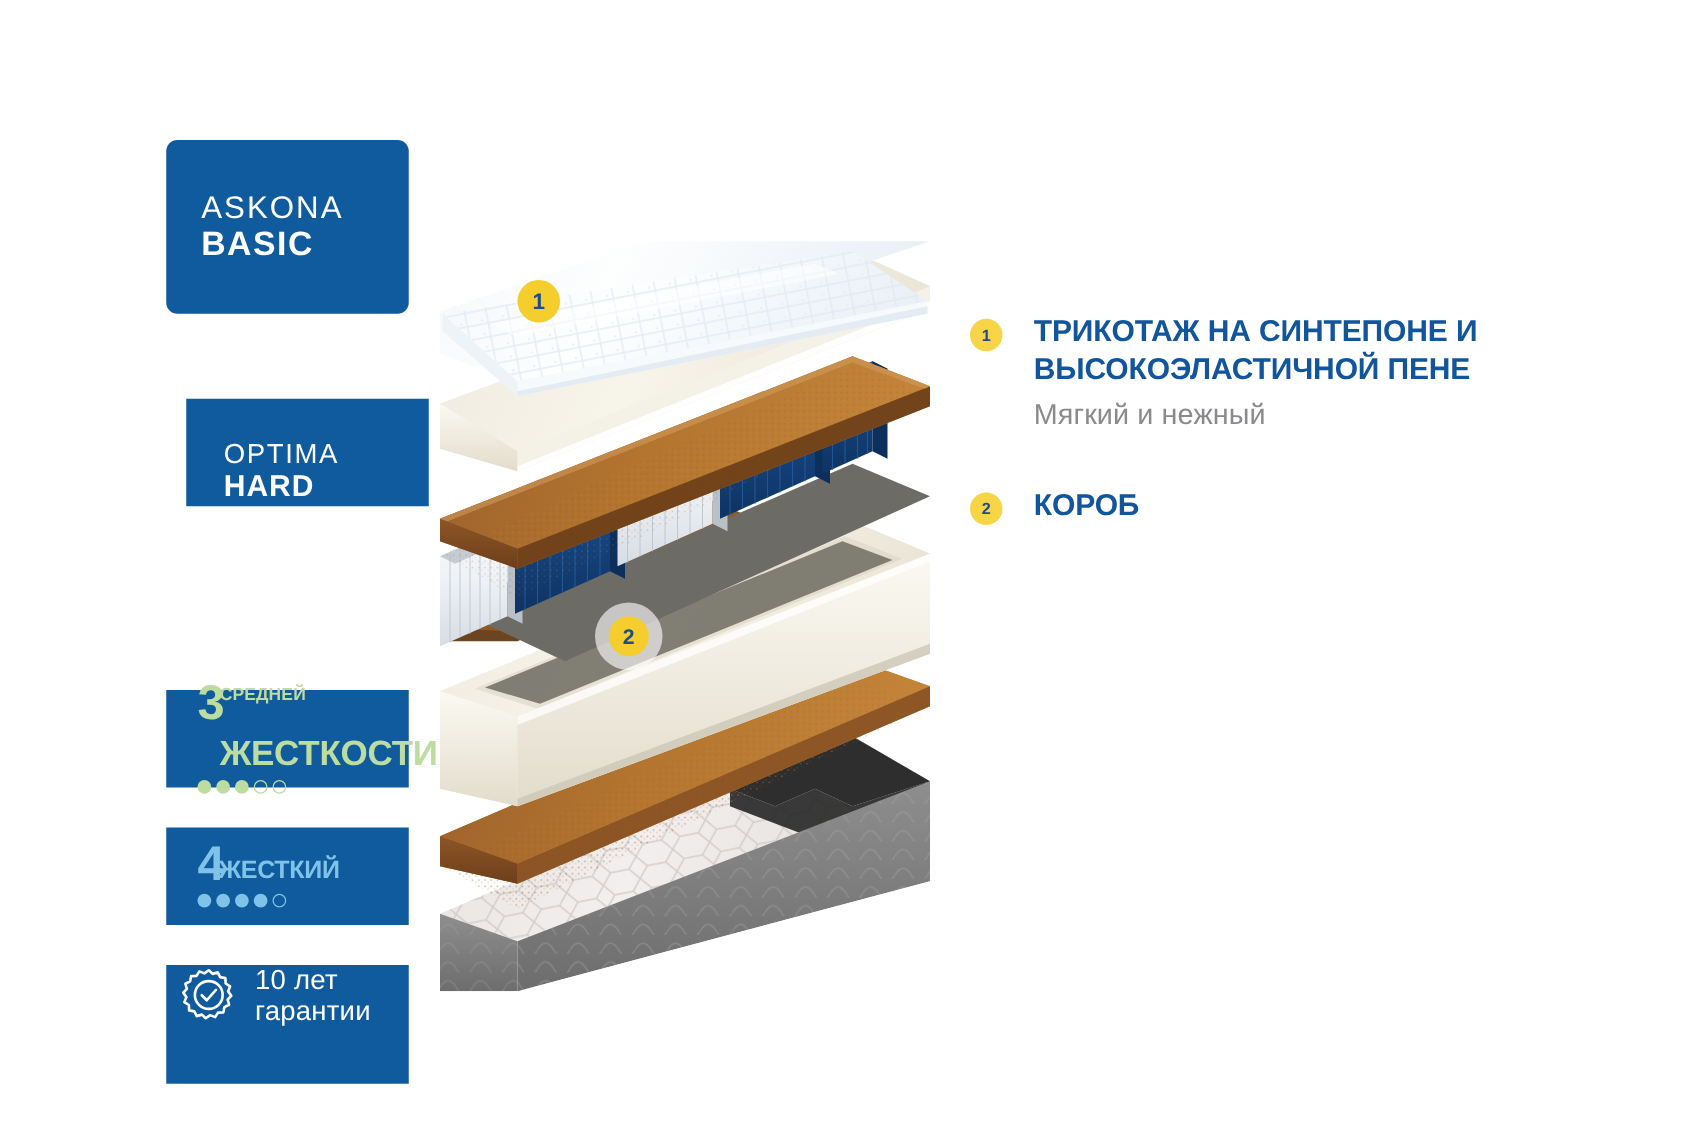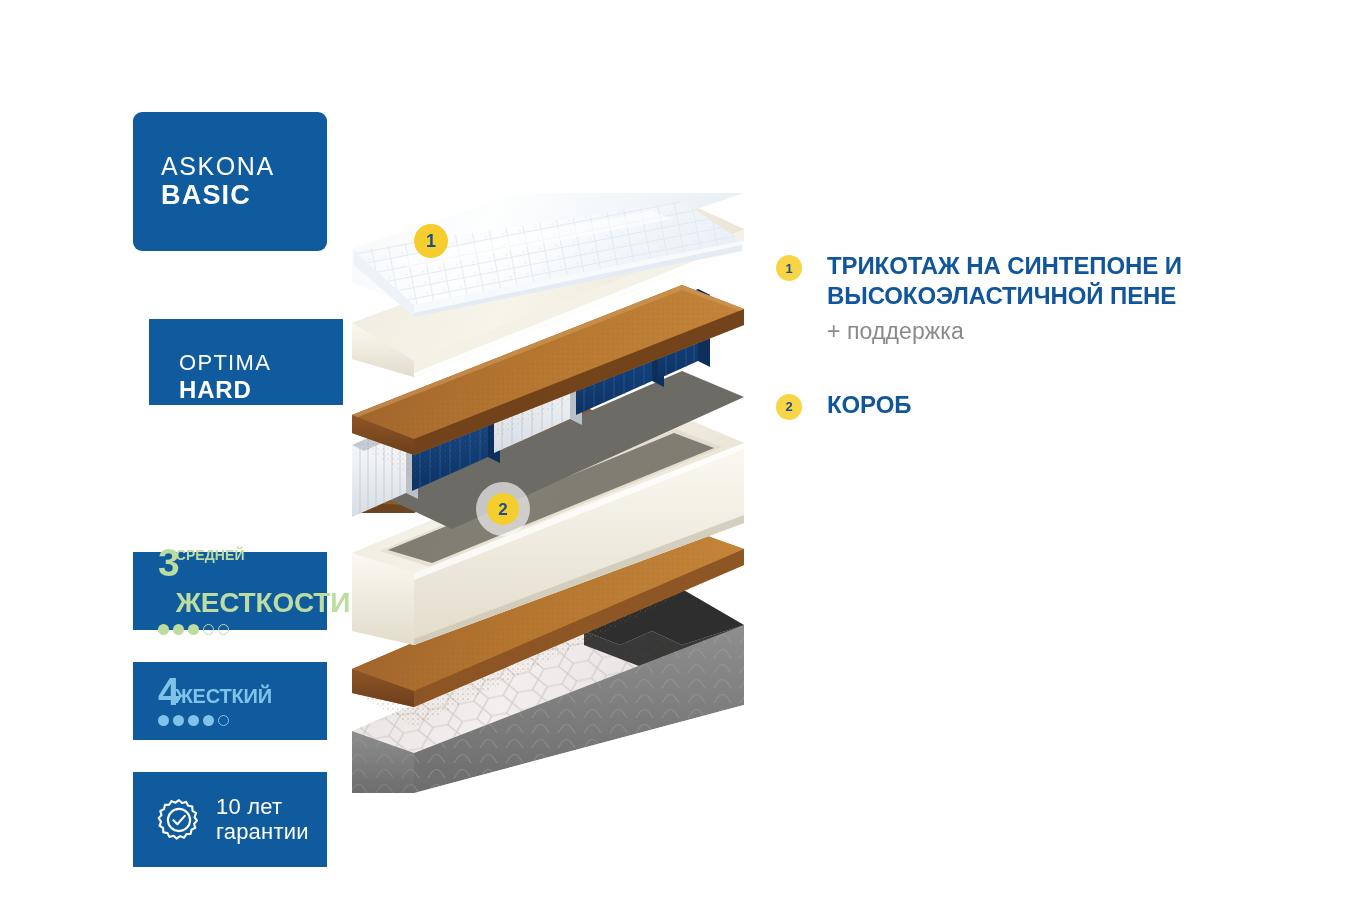--- a/index.html
+++ b/index.html
@@ -144,22 +144,22 @@
   .lblue .firm-num, .lblue .firm-w1, .lblue .firm-w2, .lblue .firm-single { color: #7FC4E8; }
   .lblue .dot.on  { background: #7FC4E8; }
   .lblue .dot.off { background: transparent; border: 1.6px solid #7FC4E8; }
 
   .badge-warranty {
     position: absolute;
     left: 0;
     top: 660px;
     height: 95px;
     display: flex;
-    align-items: center;
-    padding-left: 22px;
+    align-items: flex-start;
+    padding-left: 10px;
   }
   .warranty-icon {
     width: 48px;
     height: 48px;
     flex: 0 0 48px;
   }
   .warranty-text {
     margin-left: 13px;
     color: #ffffff;
     font-size: 22px;
@@ -531,21 +531,21 @@
 <div class="layer-badge layer-badge-1">1</div>
 <div class="layer-badge layer-badge-2">2</div>
 
 <div class="features">
 
   <div class="feature">
     <div class="feature-marker">1</div>
     <div class="feature-body">
       <h2 class="feature-title">ТРИКОТАЖ НА СИНТЕПОНЕ И ВЫСОКОЭЛАСТИЧНОЙ ПЕНЕ</h2>
       <p class="feature-desc">
-        <span>+ поддержка</span>
+        <span>Мягкий и нежный</span>
       </p>
     </div>
   </div>
 
   <div class="feature">
     <div class="feature-marker">2</div>
     <div class="feature-body">
       <h2 class="feature-title">КОРОБ</h2>
     </div>
   </div>

